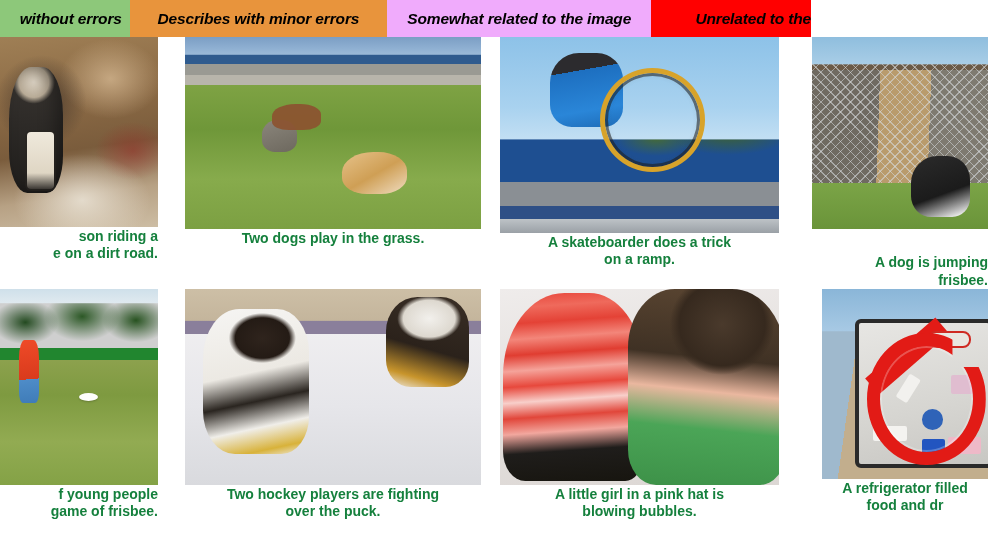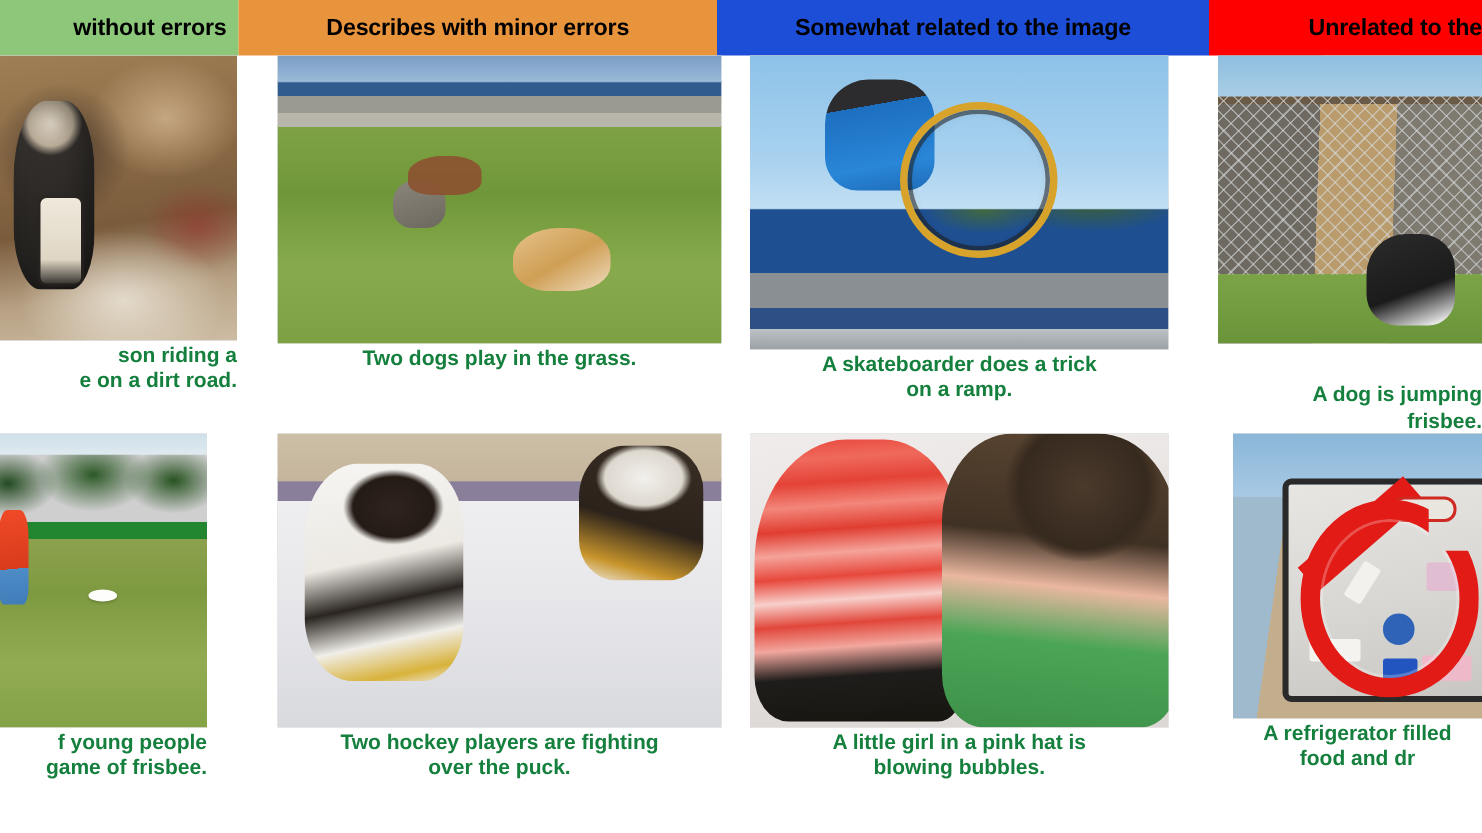--- a/index.html
+++ b/index.html
@@ -13,22 +13,23 @@
   }
   #page {
     position: relative;
     width: 988px; height: 555px;
     background: #ffffff;
   }
 
   
   #header-band {
     position: absolute; left: 0; top: 0;
-    width: 988px; height: 37px;
+    width: 811px; height: 37px;
     display: flex;
+    font-style: italic;
   }
   .band-cell {
     height: 37px;
     display: flex;
     align-items: center;
     justify-content: center;
     font-weight: bold;
     font-size: 15.5px;
     color: #000000;
     white-space: nowrap;
@@ -297,21 +298,21 @@
 
 <div id="page">
 
   <div id="header-band">
     <div class="band-cell clip-left" style="width:159px;background:#8DC87A;">
       <span>without errors</span>
     </div>
     <div class="band-cell" style="width:319px;background:#E8943C;">
       <span>Describes with minor errors</span>
     </div>
-    <div class="band-cell" style="width:328px;background:#1d4ed8;">
+    <div class="band-cell" style="width:328px;background:#f0abfc;">
       <span>Somewhat related to the image</span>
     </div>
     <div class="band-cell clip-right" style="width:182px;background:#FF0000;">
       <span>Unrelated to the</span>
     </div>
   </div>
 
   <div id="grid">
 
     <div class="row row-1">
@@ -352,21 +353,21 @@
         <div class="caption clip-right" style="width:176px; text-align:right;">
           <span class="cap-line">A dog is jumping</span>
           <span class="cap-line">frisbee.</span>
         </div>
       </div>
 
     </div>
 
     <div class="row row-2">
 
-      <div class="cell clip-left" style="left:0; width:138px;">
+      <div class="cell clip-left" style="left:0; width:158px;">
         <div class="photo" style="width:158px;height:196px;">
           <div class="photo-inner art-frisbee"></div>
         </div>
         <div class="caption clip-left" style="width:158px;">
           <span class="cap-line">f young people</span>
           <span class="cap-line">game of frisbee.</span>
         </div>
       </div>
 
       <div class="cell" style="left:185px; width:296px;">

